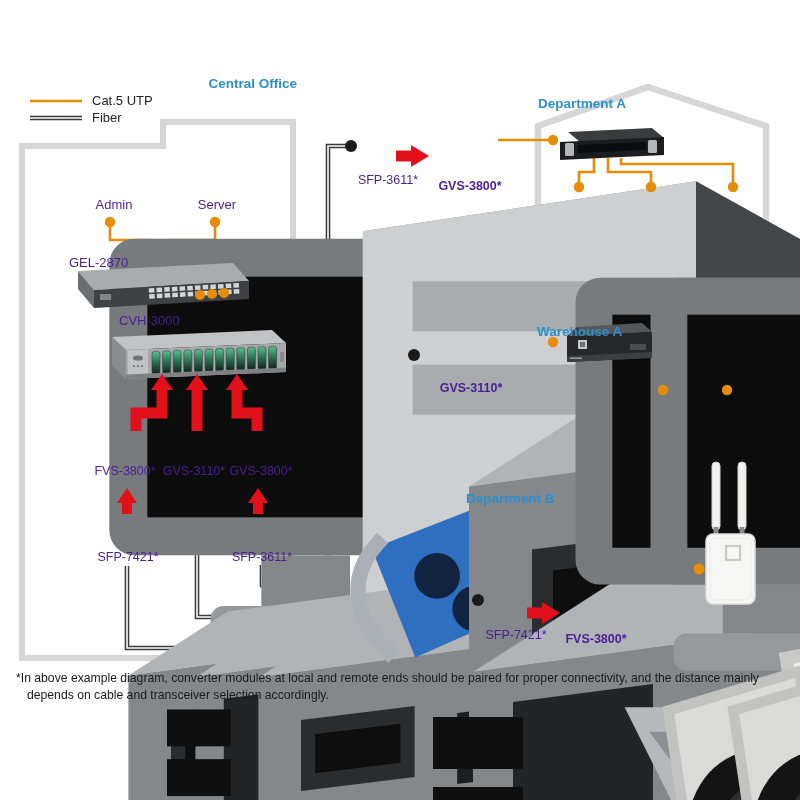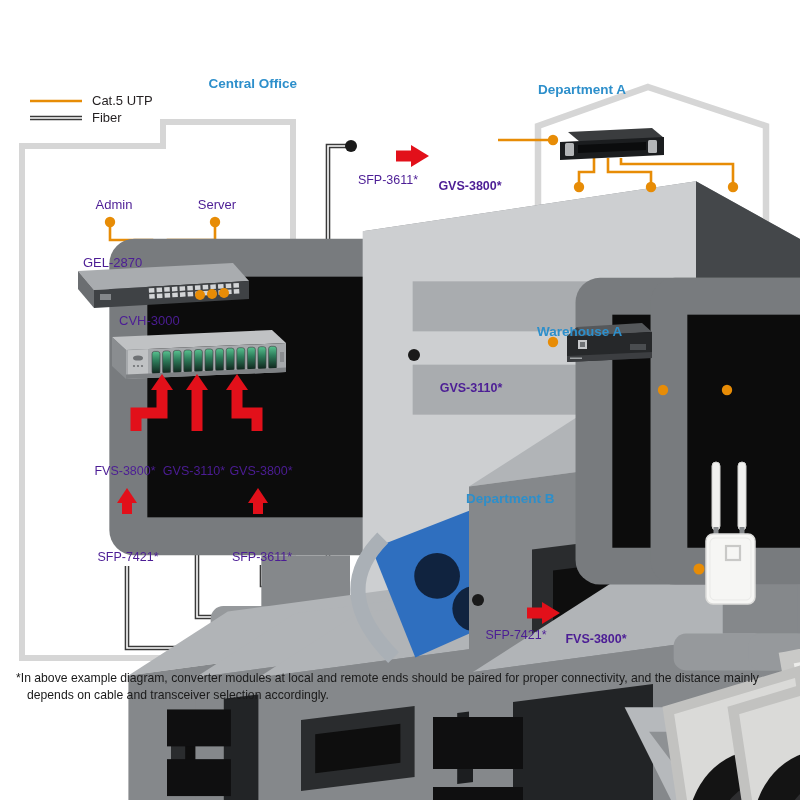--- a/index.html
+++ b/index.html
@@ -313,27 +313,27 @@
     <circle cx="351" cy="146" r="6"></circle>
     <circle cx="414" cy="355" r="6"></circle>
     <circle cx="478" cy="600" r="6"></circle>
   </g>
 </svg>
 
 <div class="legendtxt" style="left:92px;top:93px;">Cat.5 UTP</div>
 <div class="legendtxt" style="left:92px;top:110px;">Fiber</div>
 
 <div class="region" style="left:180px;top:76px;width:117px;text-align:right;">Central Office</div>
-<div class="region" style="left:538px;top:82px;">Department A</div>
+<div class="region" style="left:538px;top:96px;">Department A</div>
 <div class="region" style="left:537px;top:276px;margin-top:48px;">Warehouse A</div>
 <div class="region" style="left:466px;top:491px;">Department B</div>
 
 <div class="lbl lbl-c big" style="left:114px;top:198px;">Admin</div>
 <div class="lbl lbl-c big" style="left:217px;top:198px;">Server</div>
-<div class="lbl big" style="left:83px;top:256px;">GEL-2870</div>
+<div class="lbl big" style="left:69px;top:256px;">GEL-2870</div>
 <div class="lbl big" style="left:119px;top:314px;">CVH-3000</div>
 
 <div class="lbl lbl-c" style="left:125px;top:465px;">FVS-3800*</div>
 <div class="lbl lbl-c" style="left:194px;top:465px;">GVS-3110*</div>
 <div class="lbl lbl-c" style="left:261px;top:465px;">GVS-3800*</div>
 <div class="lbl lbl-c" style="left:128px;top:551px;">SFP-7421*</div>
 <div class="lbl lbl-c" style="left:262px;top:551px;">SFP-3611*</div>
 
 <div class="lbl lbl-c" style="left:388px;top:174px;">SFP-3611*</div>
 <div class="lbl lbl-c b" style="left:470px;top:180px;">GVS-3800*</div>

